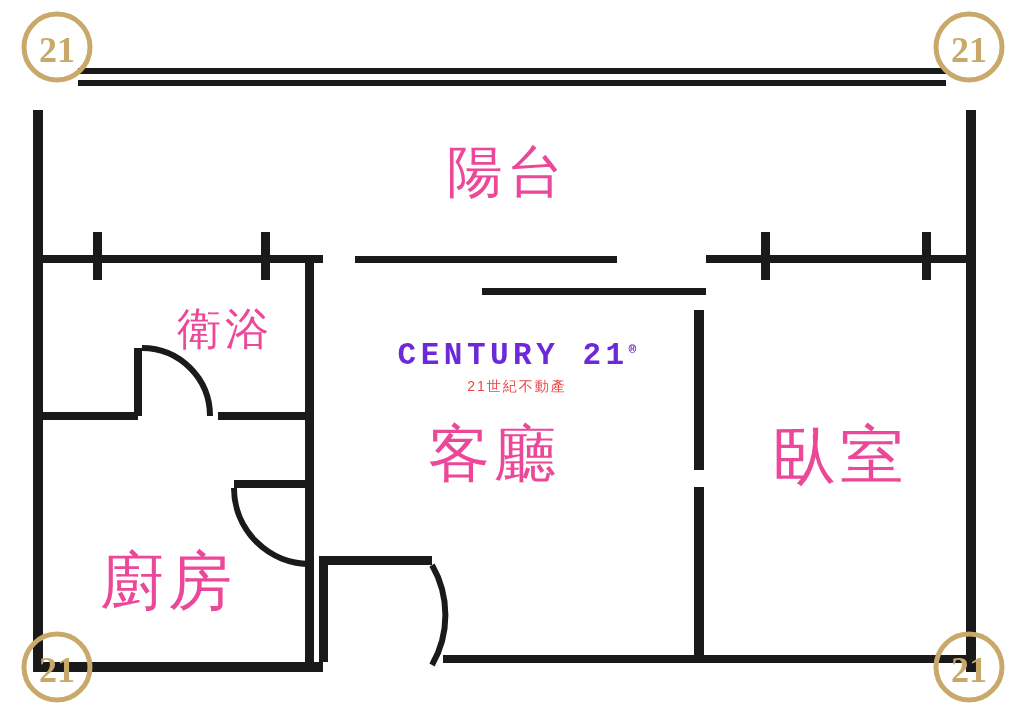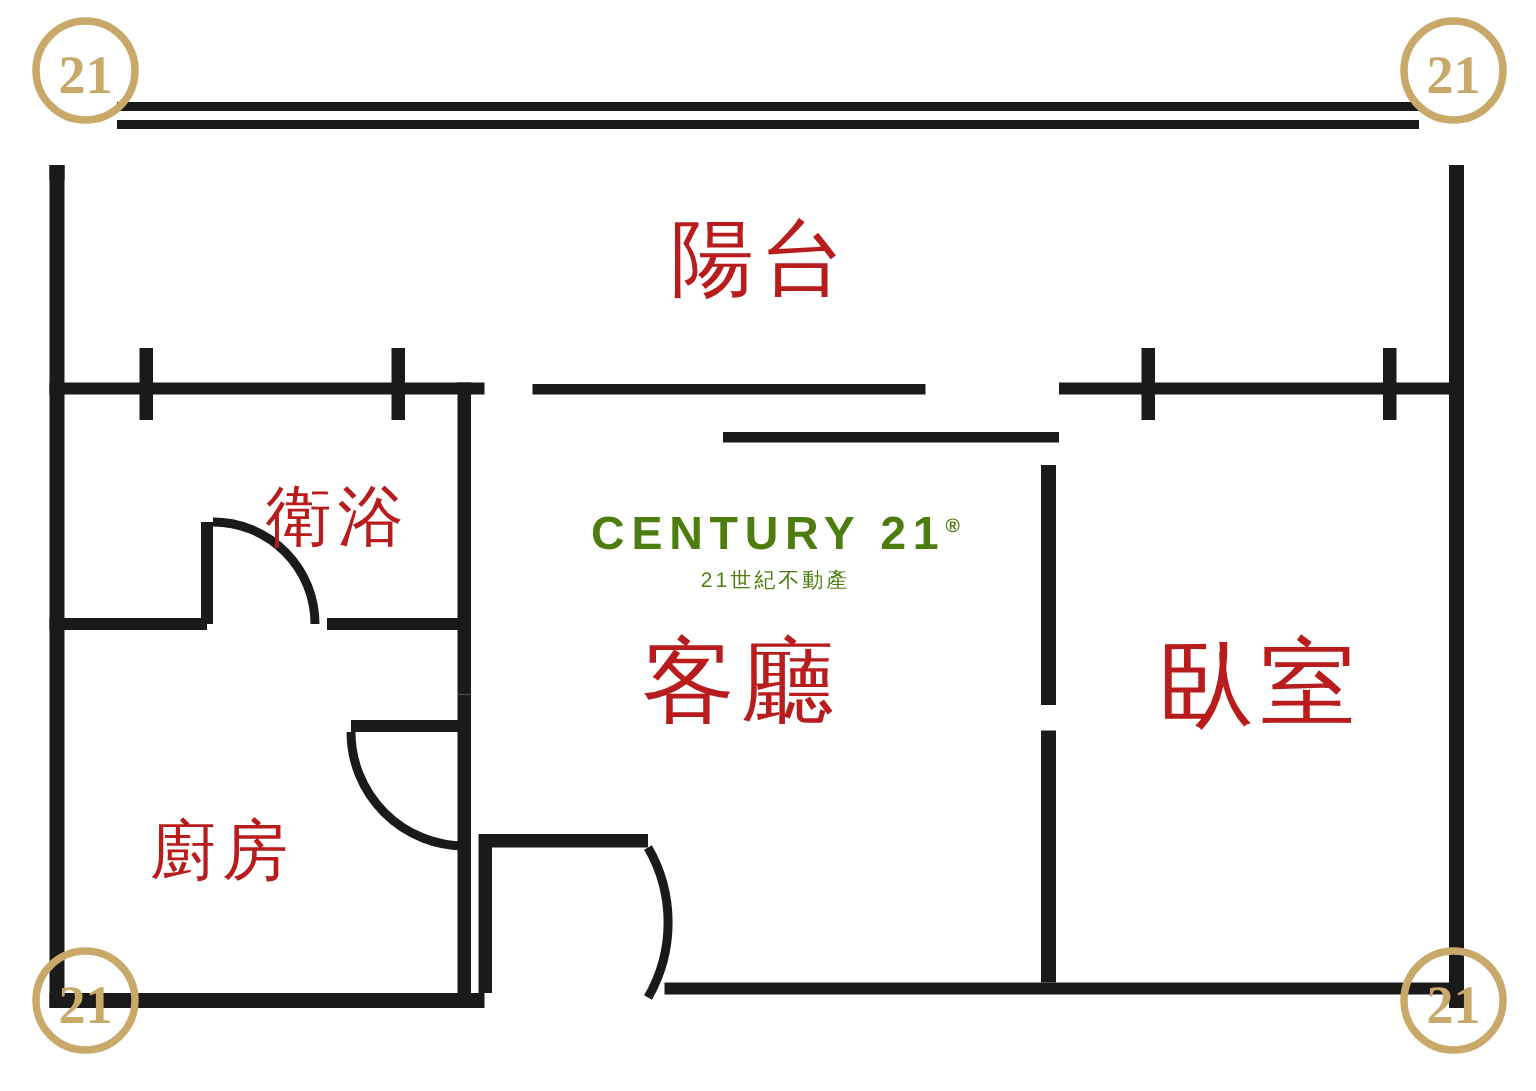--- a/index.html
+++ b/index.html
@@ -16,79 +16,78 @@
   }
   #floorplan {
     position: absolute;
     left: 0;
     top: 0;
     width: 1024px;
     height: 727px;
   }
   .room-label {
     position: absolute;
-    color: #b91c1c;
+    color: #ec4899;
     font-family: Liberation Mono, monospace;
     white-space: nowrap;
     letter-spacing: 4px;
     user-select: none;
   }
   .label-balcony {
     left: 447px;
     top: 135px;
     font-size: 56px;
   }
   .label-bath {
     left: 177px;
     top: 300px;
     font-size: 44px;
-    margin-top: 15px;
   }
   .label-living {
     left: 428px;
     top: 412px;
     font-size: 62px;
   }
   .label-bedroom {
     left: 772px;
     top: 412px;
     font-size: 64px;
   }
   .label-kitchen {
     left: 100px;
     top: 538px;
-    font-size: 44px;
+    font-size: 64px;
   }
   .brand {
     position: absolute;
     left: 362px;
     top: 340px;
     width: 310px;
     text-align: center;
     user-select: none;
   }
   .brand-main {
-    font-family: Liberation Sans, sans-serif;
+    font-family: Liberation Mono, monospace;
     font-size: 31px;
     letter-spacing: 4.5px;
-    color: #4d7c0f;
+    color: #6d28d9;
     font-weight: bold;
     line-height: 1;
   }
   .brand-main .reg {
     font-size: 13px;
     vertical-align: super;
     letter-spacing: 0;
   }
   .brand-sub {
     margin-top: 7px;
     font-family: "Liberation Sans", sans-serif;
     font-size: 14px;
     letter-spacing: 2px;
-    color: #4d7c0f;
+    color: #ef4444;
   }
   .corner-logo {
     position: absolute;
     width: 74px;
     height: 74px;
     user-select: none;
   }
   .corner-tl { left: 20px; top: 10px; }
   .corner-tr { left: 932px; top: 10px; }
   .corner-bl { left: 20px; top: 630px; }

